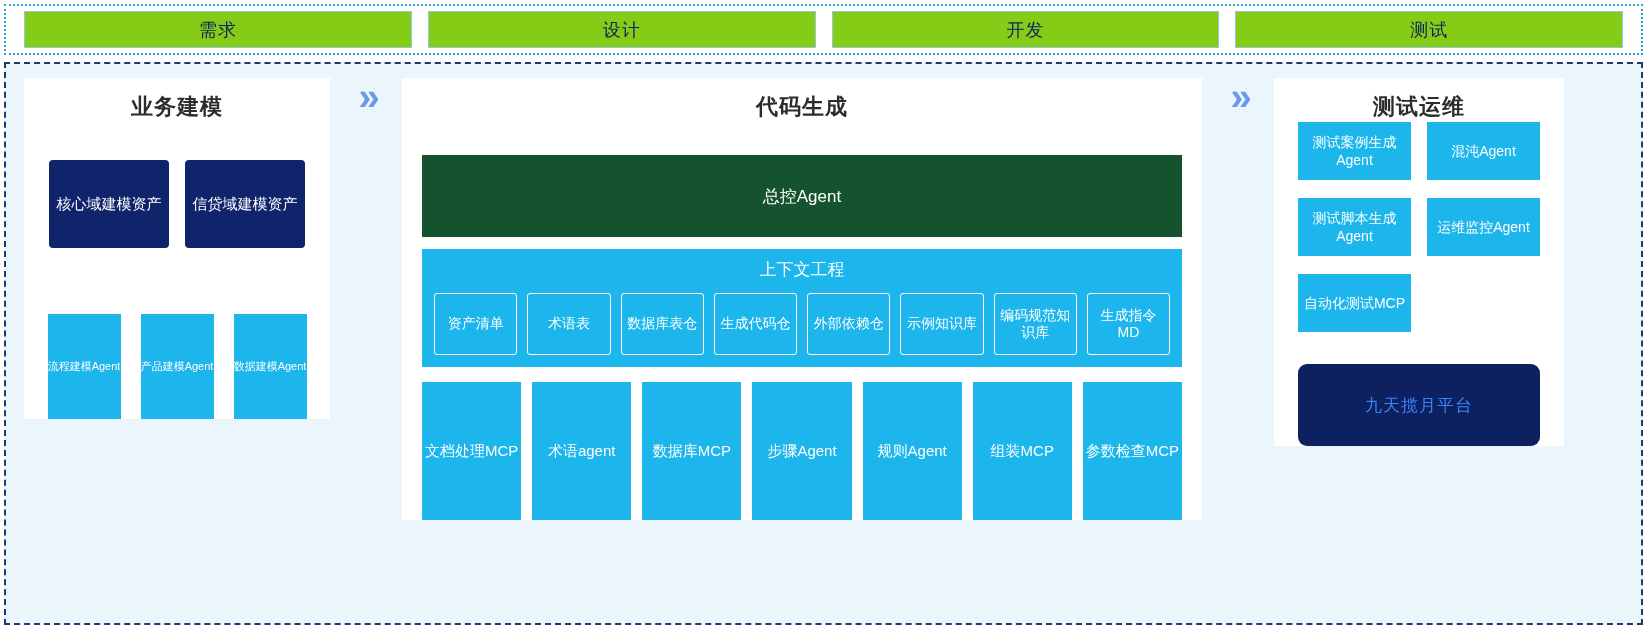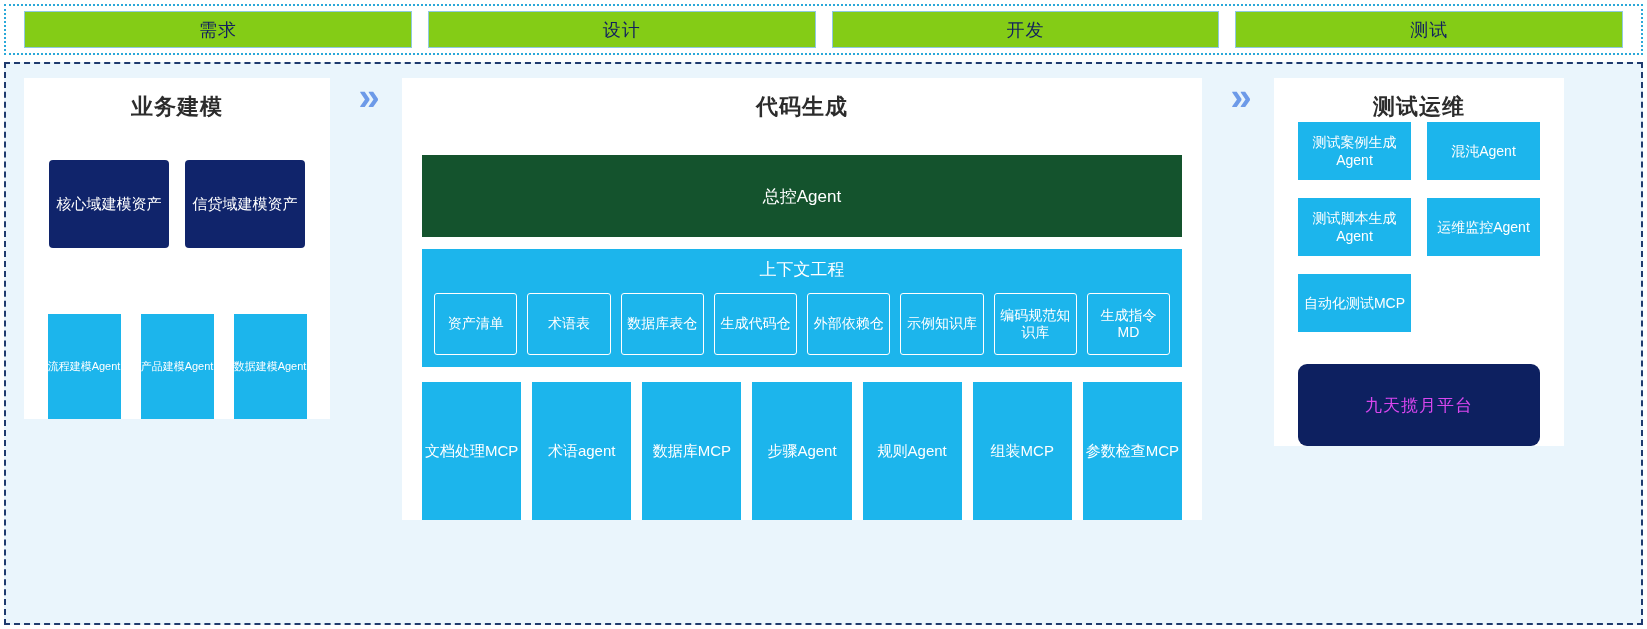--- a/index.html
+++ b/index.html
@@ -206,21 +206,21 @@
     justify-content: center;
     text-align: center;
     padding: 2px;
   }
   #platform-box {
     margin-top: 32px;
     width: 242px;
     height: 82px;
     background: #0d2060;
     border-radius: 9px;
-    color: #d946ef;
+    color: #3b82f6;
     font-size: 17px;
     display: flex;
     align-items: center;
     justify-content: center;
     letter-spacing: 1px;
   }
 </style>
 </head>
 <body>
 

